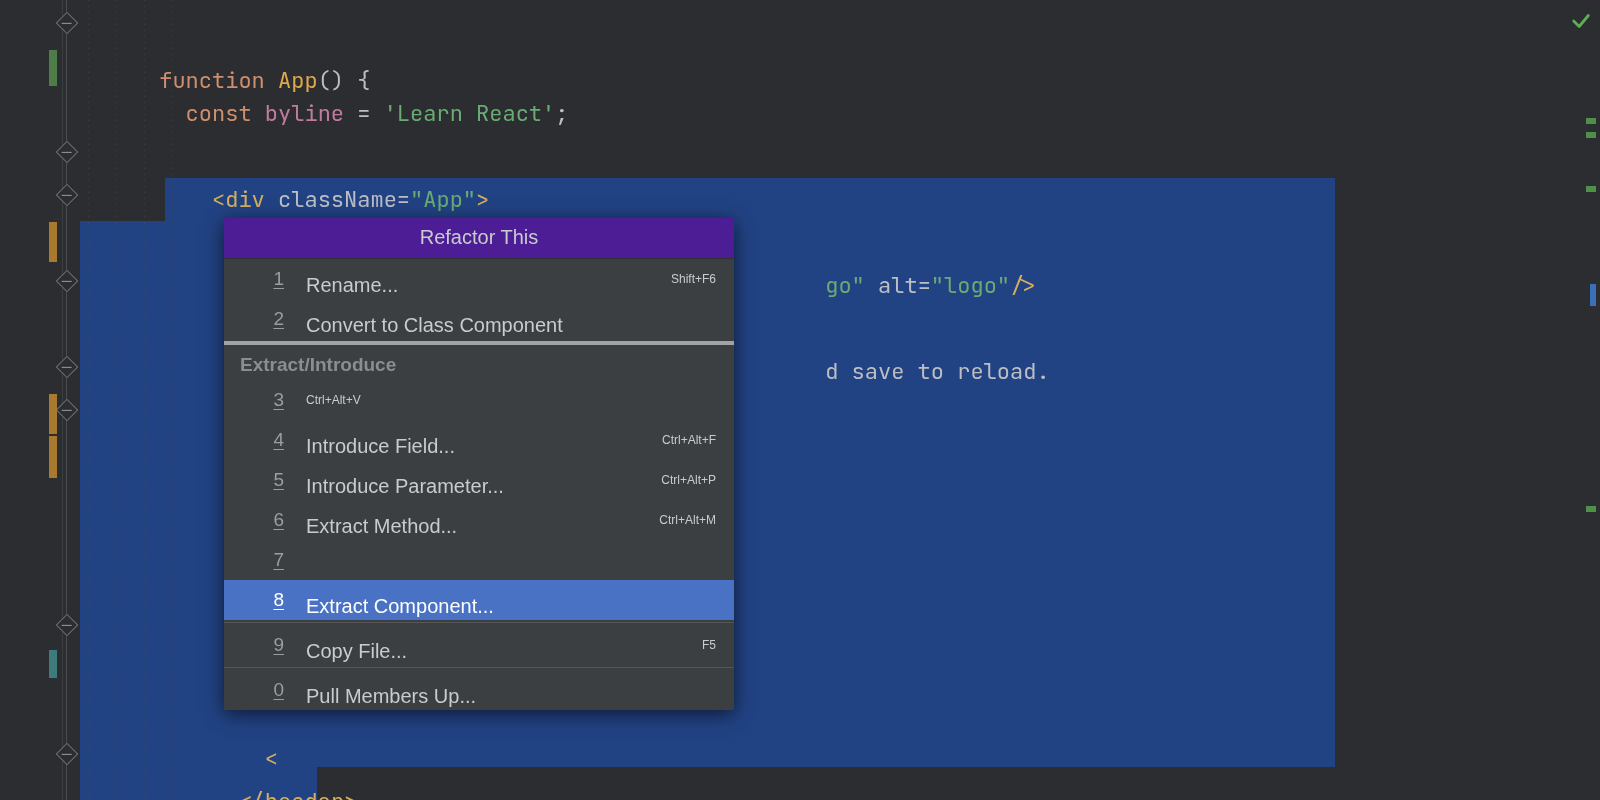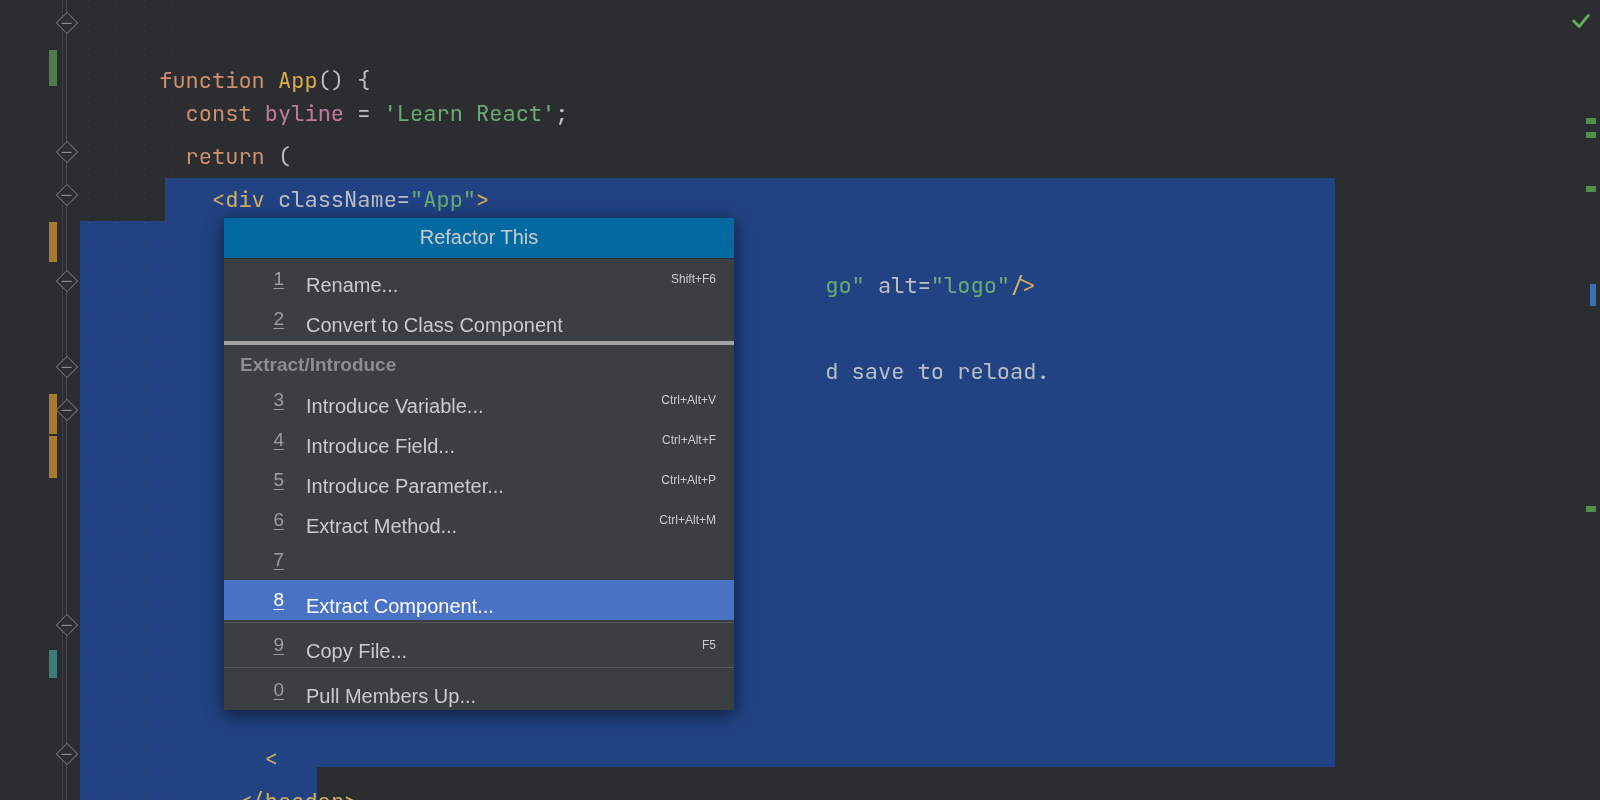--- a/index.html
+++ b/index.html
@@ -134,21 +134,21 @@
     left: 224px;
     top: 218px;
     width: 510px;
     background: #3c3f41;
     box-shadow: 0 4px 18px rgba(0,0,0,0.6);
     font-family: "Segoe UI", Arial, sans-serif;
     font-size: 20px;
     color: #bcbec4;
   }
   .popup-title {
-    background: #0369a1;
+    background: #4c1d95;
     text-align: center;
     padding: 8px 0 9px 0;
     color: #c9cbcf;
     border-bottom: 1px solid #2f3133;
     font-size: 20px;
   }
   .popup-item {
     display: flex;
     align-items: center;
     height: 40px;
@@ -229,23 +229,20 @@
     <div class="dot-col" style="left:64px;"></div>
     <div class="dot-col" style="left:92px;"></div>
   </div>
 
   <div class="code-area">
     <div class="line" style="top:16px;">
       <span class="tok-keyword">function</span><span> </span><span class="tok-fn">App</span><span class="tok-punc">()</span><span> </span><span class="tok-punc">{</span>
     </div>
     <div class="line" style="top:49px;text-align:center;">
       <span>  </span><span class="tok-keyword">const</span><span> </span><span class="tok-var">byline</span><span> </span><span class="tok-punc">=</span><span> </span><span class="tok-string">'Learn React'</span><span class="tok-punc">;</span>
-    </div>
-    <div class="line" style="top:92px;">
-      <span>  </span><span class="tok-keyword">return</span><span> </span><span class="tok-punc">(</span>
     </div>
     <div class="line" style="top:135px;">
       <span>    </span><span class="tok-tagpunc">&lt;</span><span class="tok-tag">div</span><span> </span><span class="tok-attr">className</span><span class="tok-punc">=</span><span class="tok-string">"App"</span><span class="tok-tagpunc">&gt;</span>
     </div>
     <div class="line" style="top:178px;">
       <span>      </span><span class="tok-tagpunc">&lt;</span><span class="tok-tag">header</span><span> </span><span class="tok-attr">className</span><span class="tok-punc">=</span><span class="tok-string">"App-header"</span><span class="tok-tagpunc">&gt;</span>
     </div>
     <div class="line" style="top:221px;">
       <span>        </span><span class="tok-tagpunc">&lt;</span>
     </div>
@@ -296,21 +293,20 @@
     <div class="popup-item">
       <span class="num">2</span>
       <span class="label">Convert to Class Component</span>
       <span class="shortcut"></span>
     </div>
 
     <div class="popup-section">Extract/Introduce</div>
 
     <div class="popup-item">
       <span class="num">3</span>
-      <span class="label">Introduce Variable...</span>
       <span class="shortcut">Ctrl+Alt+V</span>
     </div>
     <div class="popup-item">
       <span class="num">4</span>
       <span class="label">Introduce Field...</span>
       <span class="shortcut">Ctrl+Alt+F</span>
     </div>
     <div class="popup-item">
       <span class="num">5</span>
       <span class="label">Introduce Parameter...</span>

